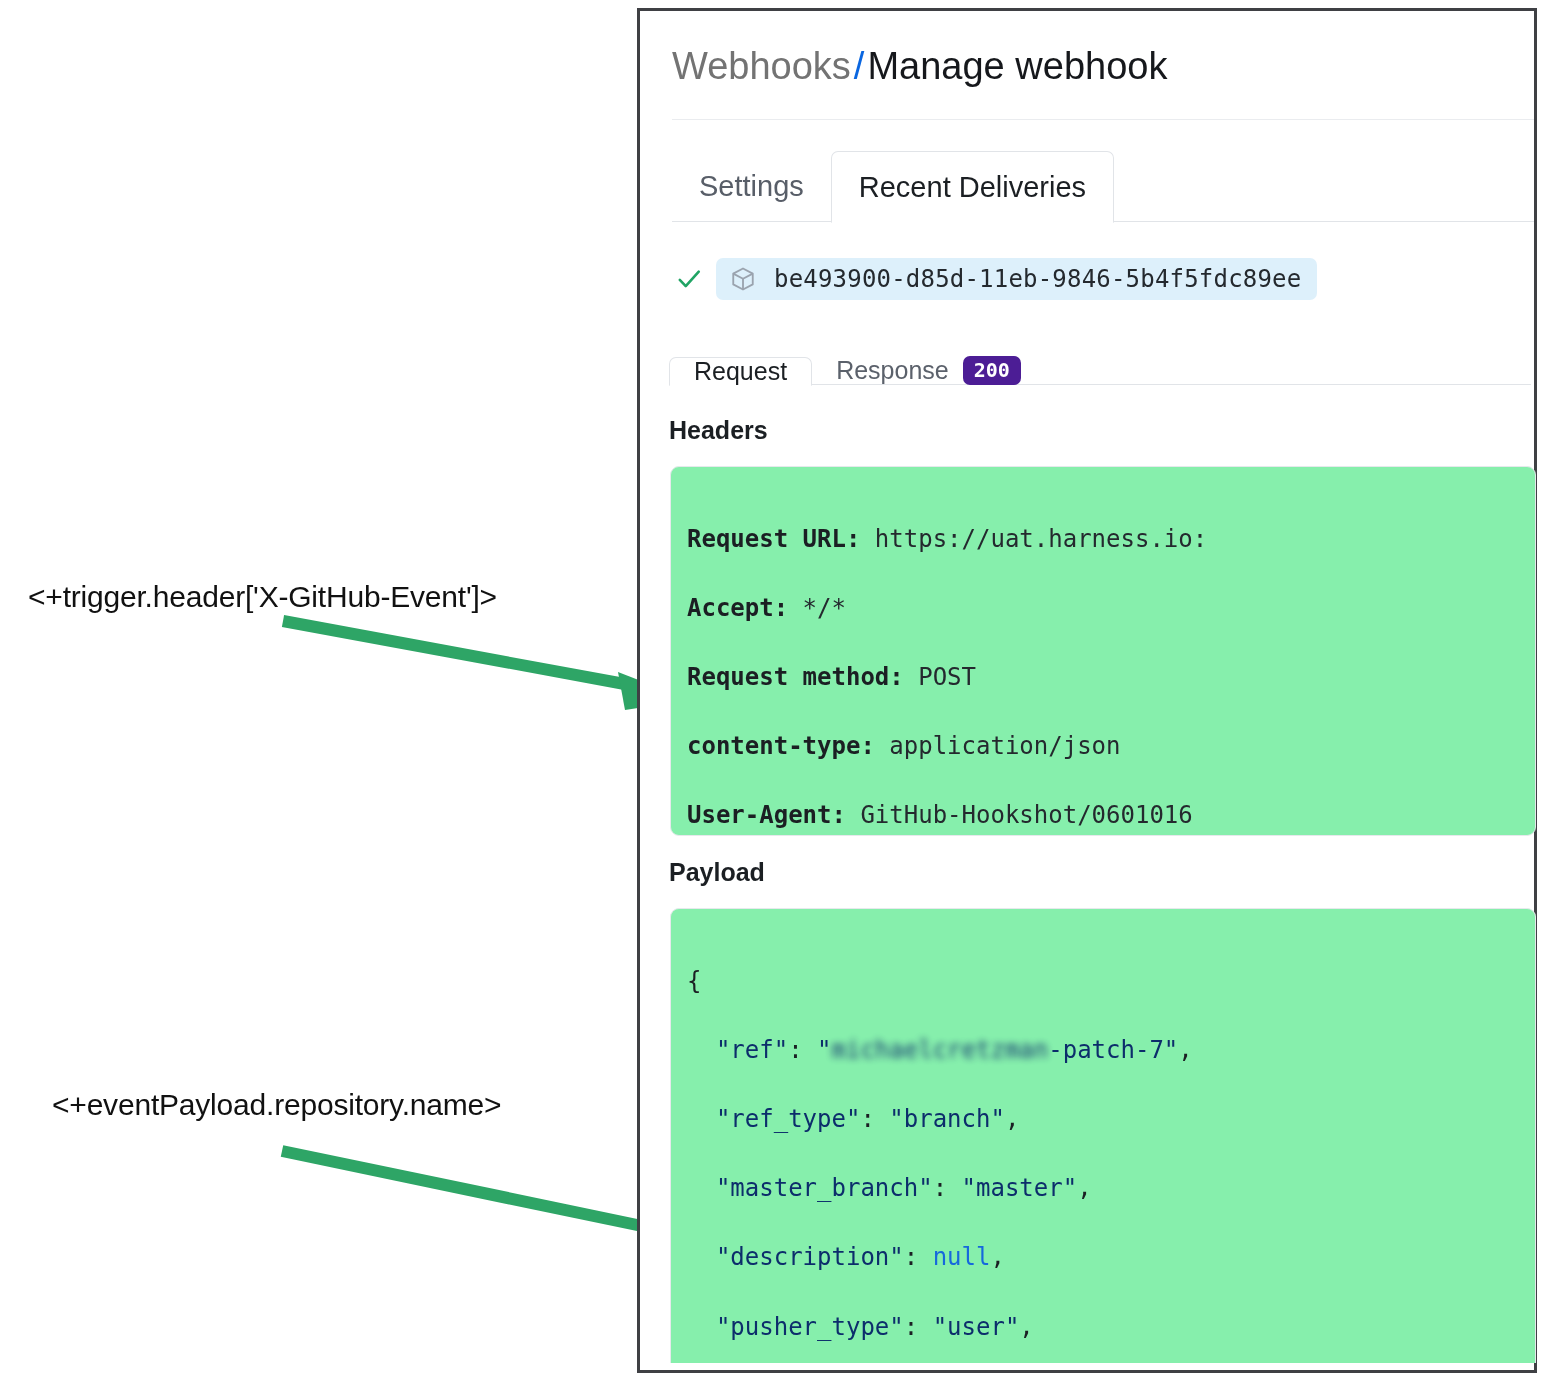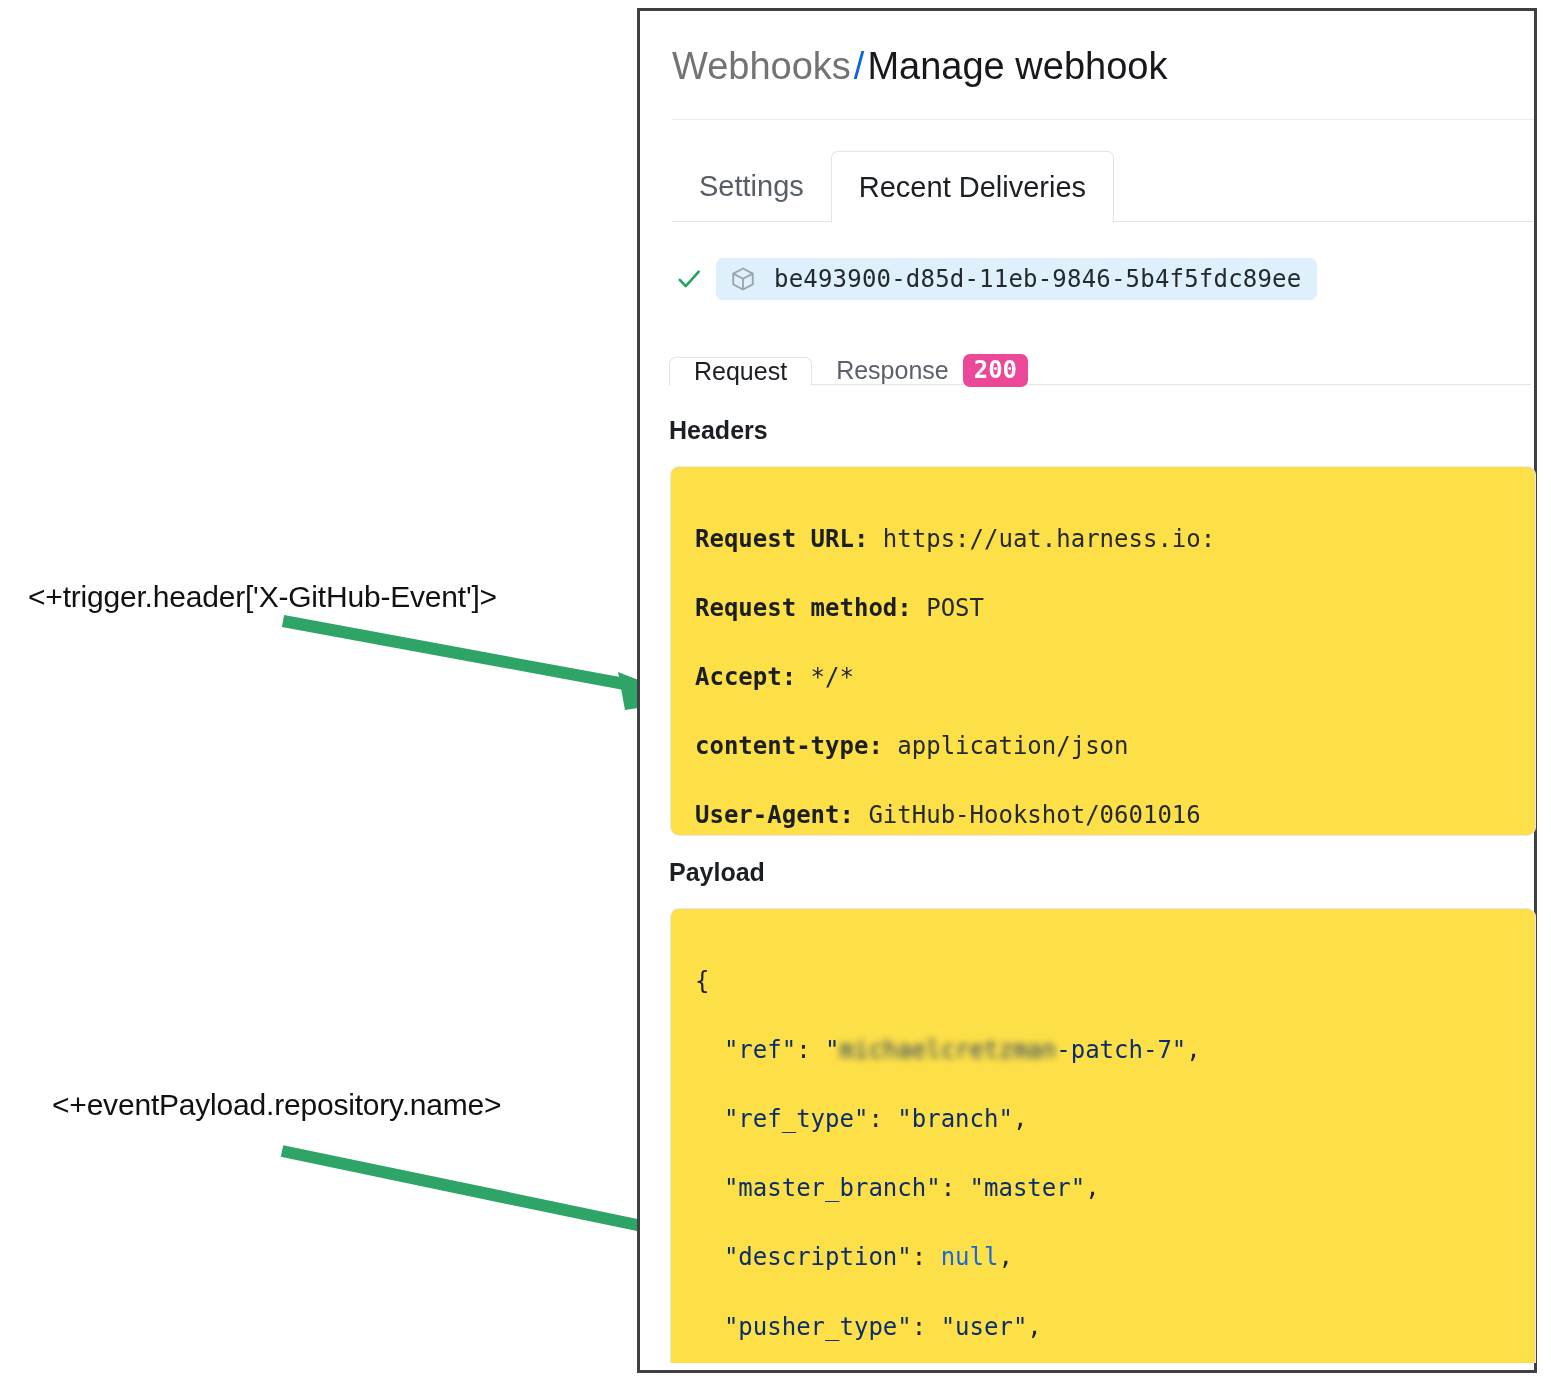--- a/index.html
+++ b/index.html
@@ -177,24 +177,24 @@
   }
   .itab-inactive {
     color: #5b616b;
     border-bottom: 1px solid #e1e4e8;
   }
   #inner-tabs-fill {
     flex: 1;
     border-bottom: 1px solid #e1e4e8;
   }
   #status-badge {
-    background: #ec4899;
+    background: #4c1d95;
     color: #ffffff;
     font-family: "DejaVu Sans Mono", monospace;
-    font-size: 24px;
+    font-size: 20px;
     font-weight: bold;
     border-radius: 7px;
     padding: 4px 11px 5px;
     line-height: 1;
   }
 
   
   .section-title {
     position: absolute;
     font-size: 25px;
@@ -202,29 +202,29 @@
     color: #1b1f23;
     left: 669px;
   }
   #headers-title { top: 416px; }
   #payload-title { top: 858px; }
 
   
   .code-box {
     position: absolute;
     left: 670px;
-    background: #fde047;
+    background: #86efac;
     border: 1px solid #e6e9ec;
     border-radius: 9px;
     box-sizing: border-box;
     font-family: "DejaVu Sans Mono", monospace;
     font-size: 24px;
     line-height: 34.6px;
     color: #24292e;
-    padding: 20px 24px;
+    padding: 20px 16px;
     overflow: hidden;
     white-space: pre;
   }
   #headers-box {
     top: 466px;
     width: 866px;
     height: 370px;
   }
   #payload-box {
     top: 908px;
@@ -314,22 +314,22 @@
       <span>Response</span>
       <span id="status-badge">200</span>
     </div>
     <div id="inner-tabs-fill"></div>
   </div>
 
   <div class="section-title" id="headers-title">Headers</div>
 
   <div class="code-box" id="headers-box">
 <div class="code-line"><span class="hk">Request URL:</span> <span class="hv">https://uat.harness.io:</span></div>
+<div class="code-line"><span class="hk">Accept:</span> <span class="hv">*/*</span></div>
 <div class="code-line"><span class="hk">Request method:</span> <span class="hv">POST</span></div>
-<div class="code-line"><span class="hk">Accept:</span> <span class="hv">*/*</span></div>
 <div class="code-line"><span class="hk">content-type:</span> <span class="hv">application/json</span></div>
 <div class="code-line"><span class="hk">User-Agent:</span> <span class="hv">GitHub-Hookshot/0601016</span></div>
 
 
 
 
 
   </div>
 
   <div class="section-title" id="payload-title">Payload</div>

